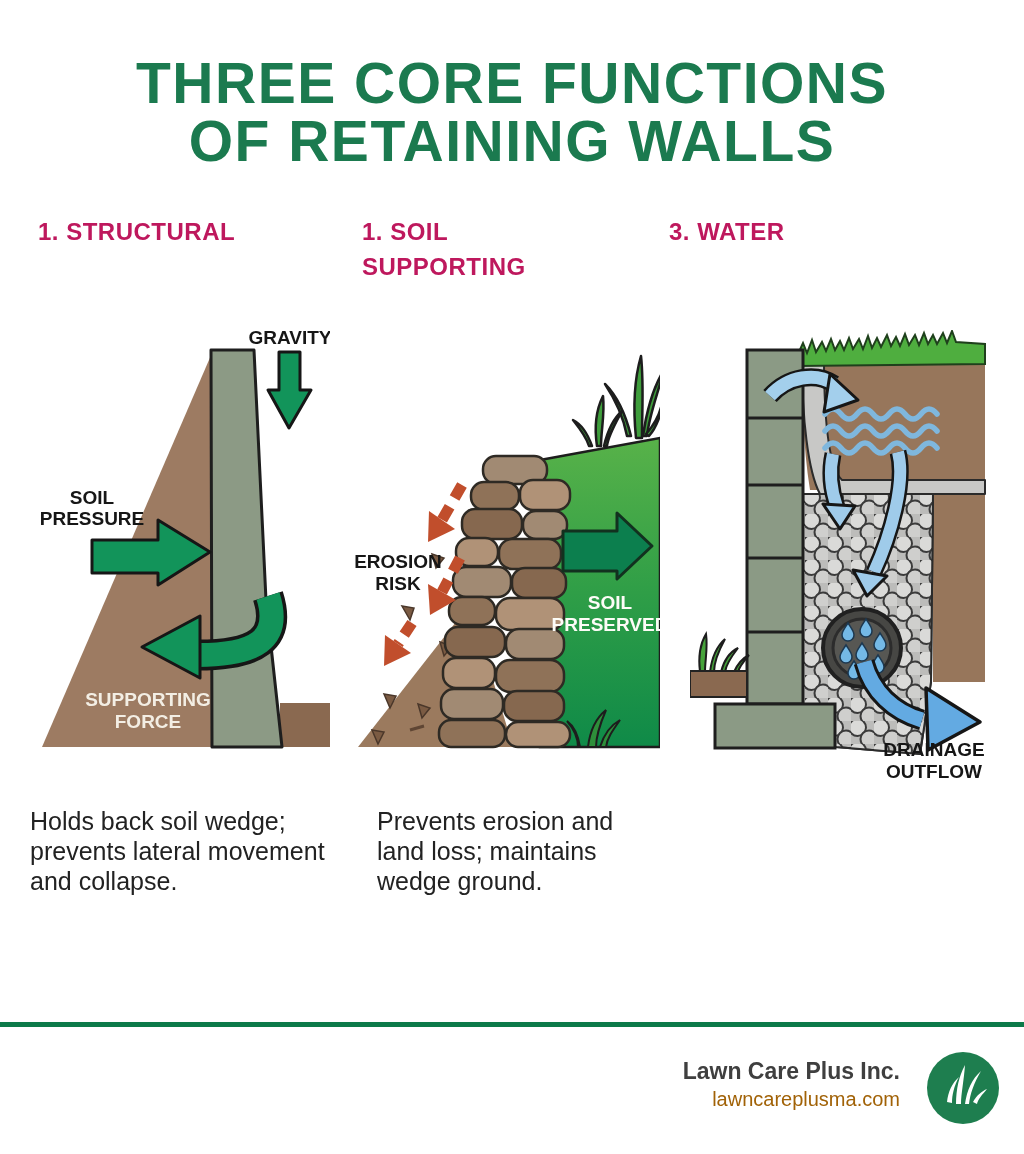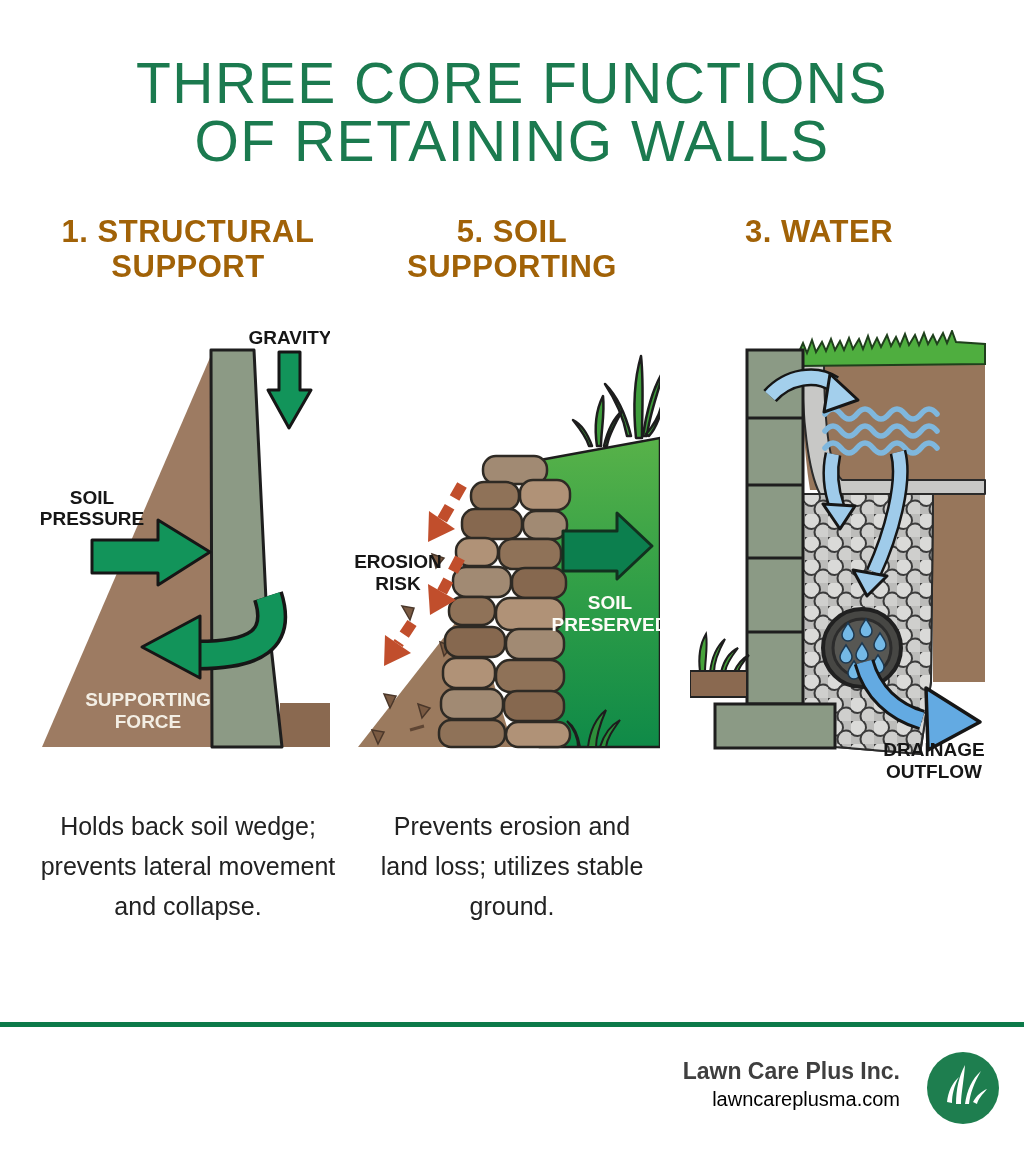--- a/index.html
+++ b/index.html
@@ -2,60 +2,59 @@
 <html><head>
 <meta charset="utf-8">
 <style>
   html,body{margin:0;padding:0;background:#ffffff;}
   .canvas{
     position:relative;width:1024px;height:1154px;background:#ffffff;
     font-family:"Liberation Sans",sans-serif;overflow:hidden;
   }
   .title{
     position:absolute;top:54px;left:0;width:100%;text-align:center;
-    color:#1b7a4f;font-size:57px;font-weight:400;letter-spacing:1.5px;line-height:58px;
+    color:#1b7a4f;font-size:57px;font-weight:700;letter-spacing:1.5px;line-height:58px;
   }
   .col-head{
-    position:absolute;top:214px;width:300px;text-align:center;
-    color:#a16207;font-size:31px;font-weight:800;line-height:35px;letter-spacing:.5px;
+    position:absolute;top:214px;width:300px;text-align:left;
+    color:#be185d;font-size:24px;font-weight:800;line-height:35px;letter-spacing:.5px;
   }
   .col-head.c1{left:38px}.col-head.c2{left:362px}.col-head.c3{left:669px}
   .diagram{position:absolute;}
   .diagram.d1{left:30px;top:310px;width:300px;height:450px;}
   .diagram.d2{left:350px;top:310px;width:310px;height:450px;}
   .diagram.d3{left:690px;top:330px;width:300px;height:460px;}
   .desc{
-    position:absolute;top:806px;text-align:center;color:#222222;
-    font-size:25px;line-height:40px;font-weight:400;
+    position:absolute;top:806px;text-align:left;color:#222222;
+    font-size:25px;line-height:30px;font-weight:400;
   }
   .desc.d1{left:30px;width:316px;}
   .desc.d2{left:377px;width:270px;}
   .desc.d3{left:696px;width:280px;}
   .divider{position:absolute;left:0;top:1022px;width:1024px;height:5px;background:#0c7a49;}
   .footer-name{position:absolute;right:124px;top:1058px;font-size:23px;font-weight:700;color:#3f3f3f;text-align:center;}
-  .footer-site{position:absolute;right:124px;top:1088px;font-size:20px;color:#000000;text-align:right;}
+  .footer-site{position:absolute;right:124px;top:1088px;font-size:20px;color:#a16207;text-align:right;}
   .logo{position:absolute;left:927px;top:1052px;width:72px;height:72px;}
   svg text{font-family:"Liberation Sans",sans-serif;font-weight:700;}
 </style>
 </head>
 <body>
 
 <div class="canvas">
 
   <div class="title">
     <div>THREE CORE FUNCTIONS</div>
     <div>OF RETAINING WALLS</div>
   </div>
 
   <div class="col-head c1">
     <div>1. STRUCTURAL</div>
-    <div>SUPPORT</div>
   </div>
   <div class="col-head c2">
-    <div>5. SOIL</div>
+    <div>1. SOIL</div>
     <div>SUPPORTING</div>
   </div>
   <div class="col-head c3">
     <div>3. WATER</div>
   </div>
 
   <svg class="diagram d1" viewBox="0 0 300 450">
     <polygon points="182,43 182,437 12,437" fill="#9d7b62"></polygon>
     <polygon points="250,393 300,393 300,437 250,437" fill="#8a6950"></polygon>
     <polygon points="181,40 224,40 236,290 252,437 182,437" fill="#8c9a85" stroke="#1e1e1e" stroke-width="3" stroke-linejoin="round"></polygon>
@@ -212,21 +211,21 @@
     <g>
       <path d="M174,332 C182,362 204,382 232,390" fill="none" stroke="#161616" stroke-width="21"></path>
       <path d="M174,332 C182,362 204,382 232,390" fill="none" stroke="#63aae2" stroke-width="15"></path>
       <polygon points="236,358 290,392 238,420" fill="#63aae2" stroke="#161616" stroke-width="3.5" stroke-linejoin="round"></polygon>
     </g>
     <text x="244" y="426" font-size="19" fill="#161616" text-anchor="middle">DRAINAGE</text>
     <text x="244" y="448" font-size="19" fill="#161616" text-anchor="middle">OUTFLOW</text>
   </svg>
 
   <div class="desc d1">Holds back soil wedge; prevents lateral movement and collapse.</div>
-  <div class="desc d2">Prevents erosion and land loss; utilizes stable ground.</div>
+  <div class="desc d2">Prevents erosion and land loss; maintains wedge ground.</div>
 
   <div class="divider"></div>
 
   <div class="footer-name">Lawn Care Plus Inc.</div>
   <div class="footer-site">lawncareplusma.com</div>
 
   <svg class="logo" viewBox="0 0 72 72">
     <circle cx="36" cy="36" r="36" fill="#1e7e4f"></circle>
     <g fill="#ffffff">
       <path d="M20,50 C21,40 25,31 32,25 C27,34 25,43 25,51 Z"></path>

